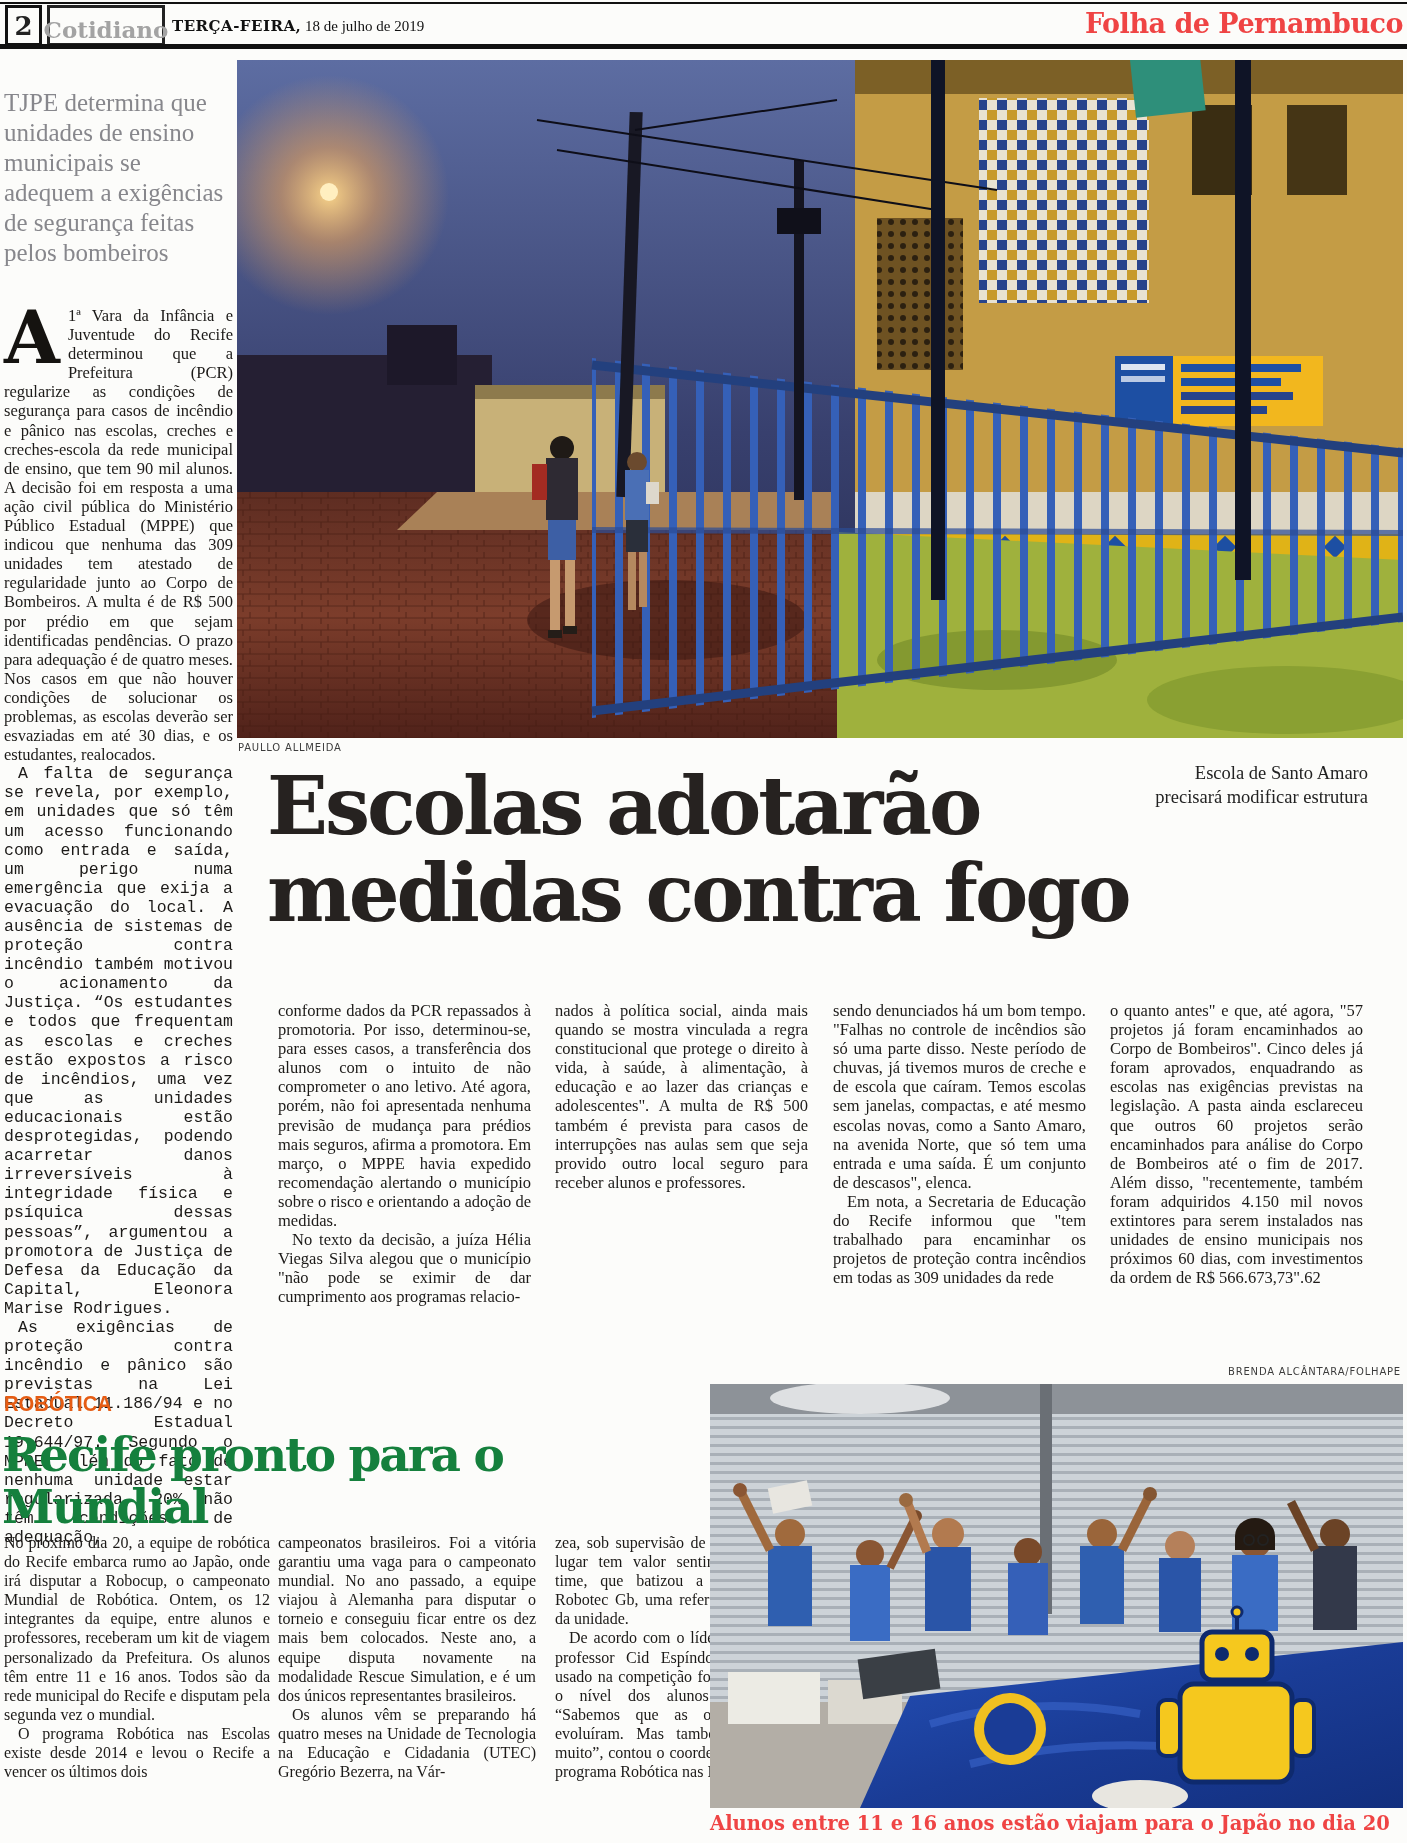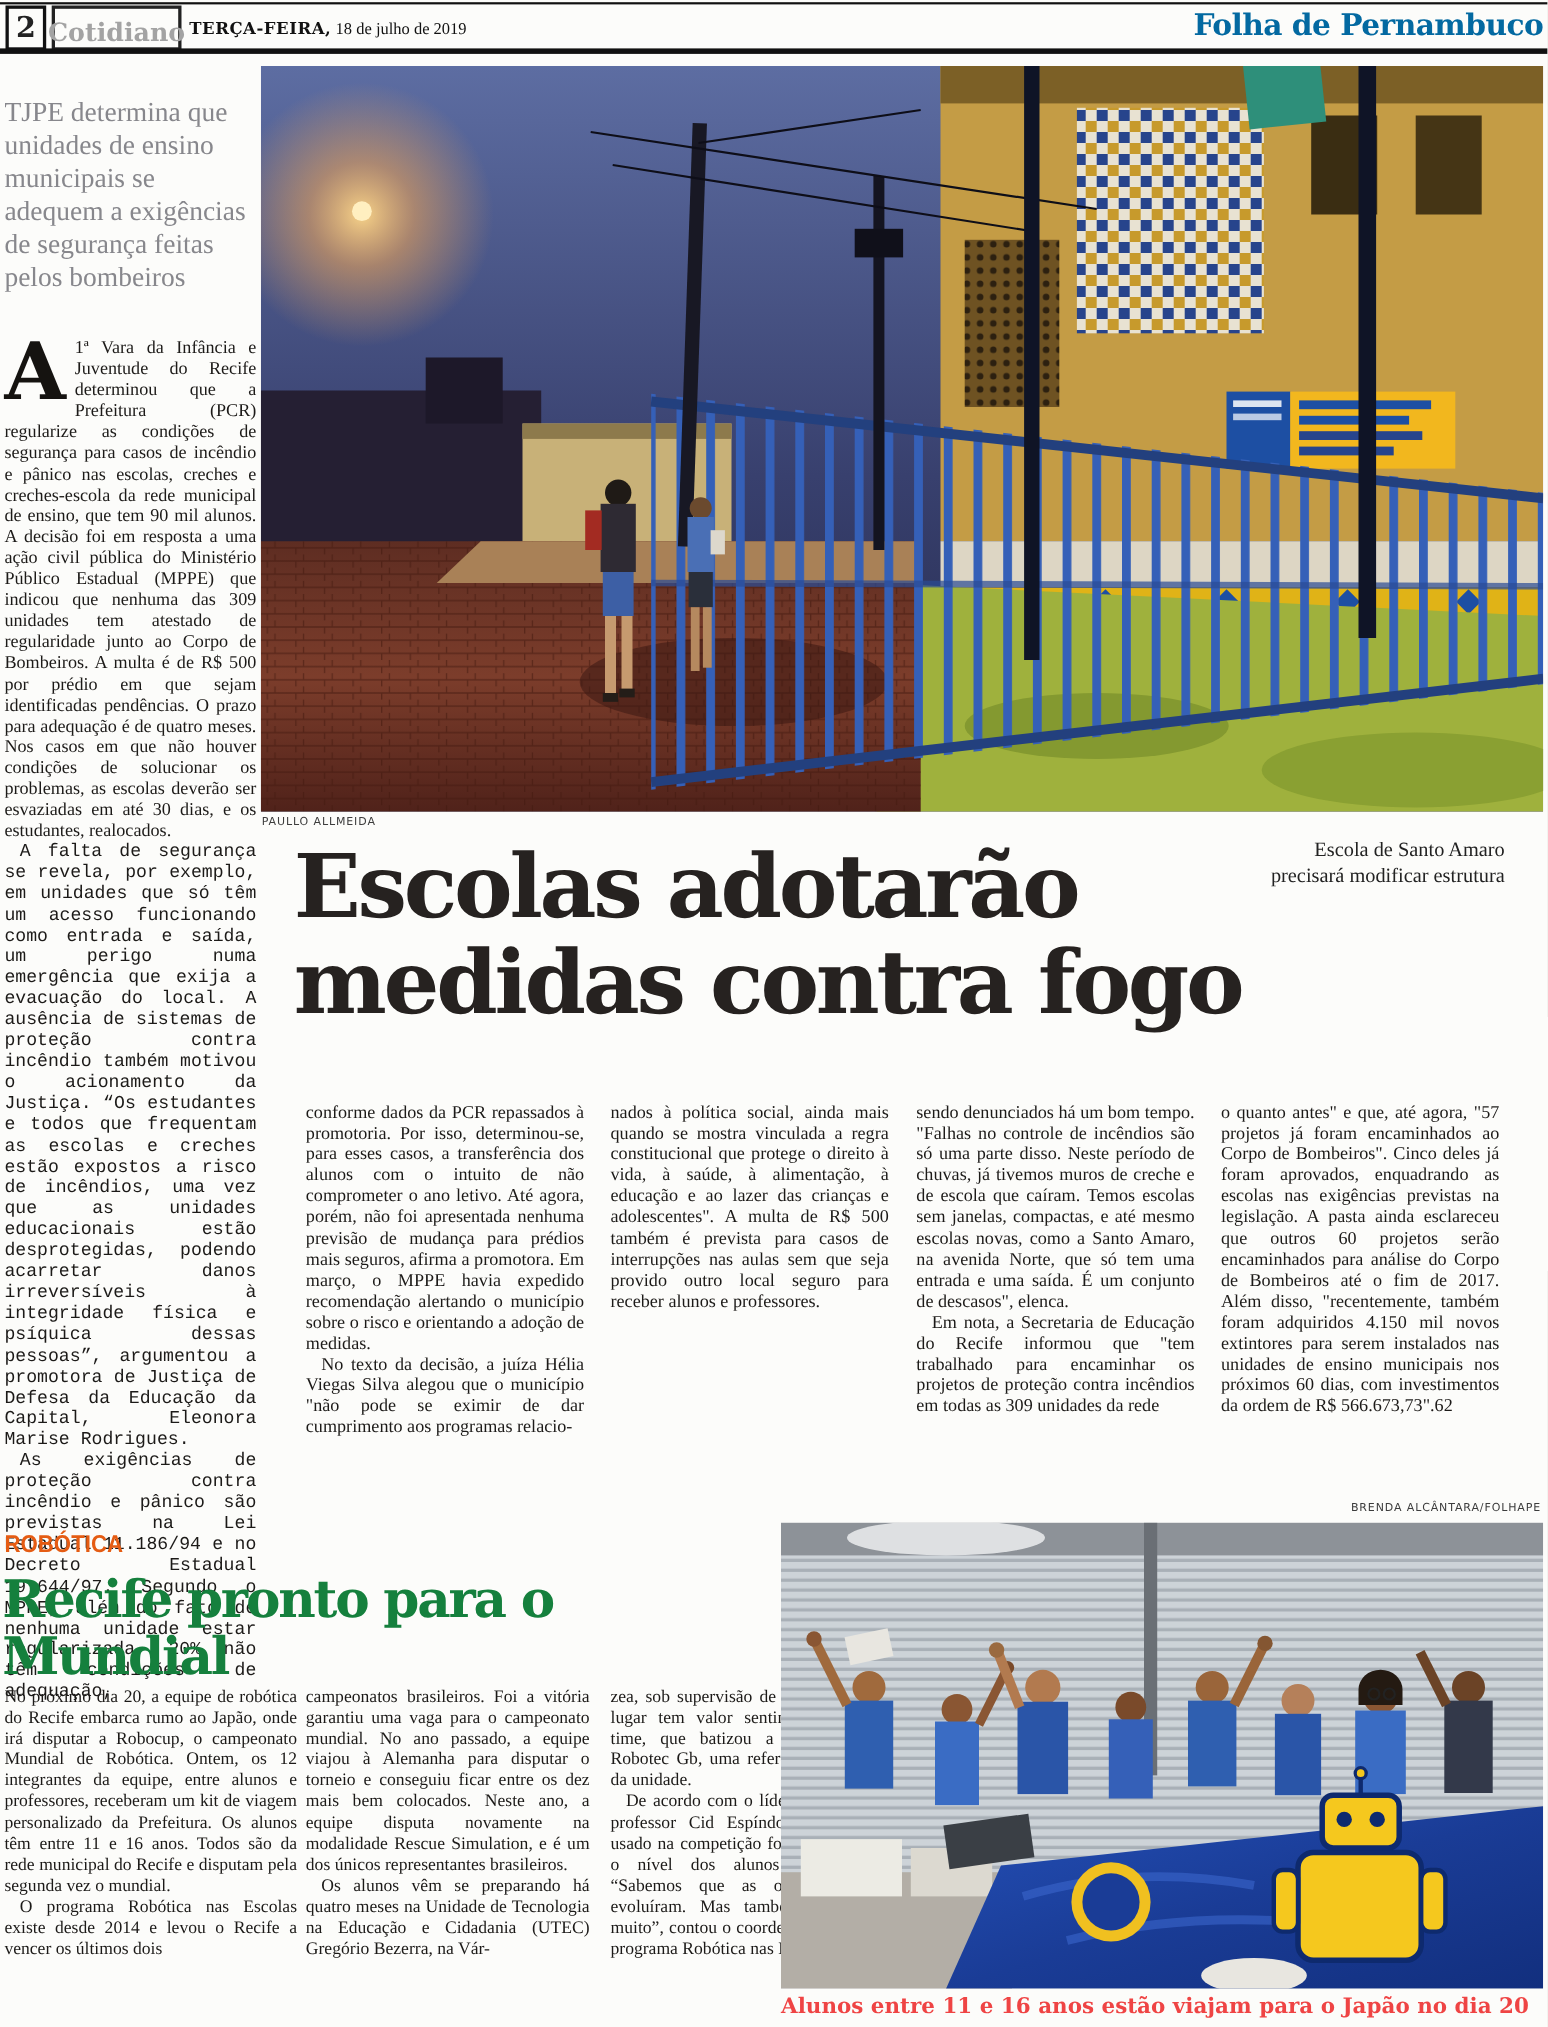--- a/index.html
+++ b/index.html
@@ -10,21 +10,21 @@
   .thickline{position:absolute;left:0;top:44px;width:1407px;height:5px;background:#111;}
   .pagenum-box{position:absolute;left:5px;top:5px;width:31px;height:35px;border:3px solid #111;
         display:flex;align-items:center;justify-content:center;
         font-family:"DejaVu Serif",serif;font-weight:bold;font-size:26px;color:#222;}
   .section-box{position:absolute;left:47px;top:5px;width:112px;height:35px;border:3px solid #222;
         display:flex;align-items:flex-end;justify-content:center;
         font-family:"DejaVu Serif",serif;font-weight:bold;font-size:23px;color:#a3a3a3;}
   .dateline{position:absolute;left:172px;top:17px;font-size:15px;color:#111;}
   .dateline .d1{font-family:"DejaVu Serif",serif;font-weight:bold;letter-spacing:.5px;}
   .masthead{position:absolute;right:4px;top:8px;font-family:"DejaVu Serif",serif;
-        font-weight:bold;font-size:27px;color:#0369a1;letter-spacing:-.5px;}
+        font-weight:bold;font-size:27px;color:#ef4444;letter-spacing:-.5px;}
   
   .kicker{position:absolute;left:4px;top:88px;width:232px;font-size:25px;line-height:30px;
         color:#87878c;}
   .rail-body{position:absolute;left:4px;top:306px;width:229px;font-size:16.5px;line-height:19.1px;
         text-align:justify;}
   .rail-body p{margin:0;}
   .rail-body p.ind{text-indent:14px;font-family:Liberation Mono, monospace;}
   .dropcap{float:left;font-family:"DejaVu Serif",serif;font-weight:bold;font-size:72px;
         line-height:56px;padding:4px 8px 0 0;color:#151310;}
   

